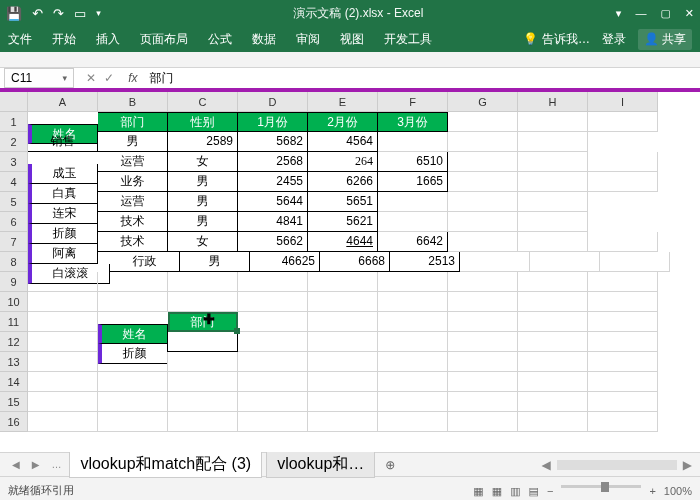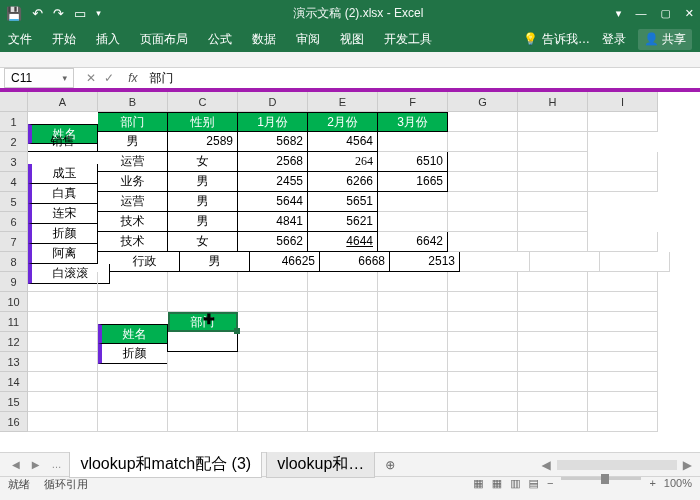--- a/index.html
+++ b/index.html
@@ -50,21 +50,21 @@
 .col-D { width: 70px; } .col-E { width: 70px; } .col-F { width: 70px; }
 .col-G { width: 70px; } .col-H { width: 70px; } .col-I { width: 70px; }
 
 .sheet-tabs { height: 24px; background: #f3f3f3; border-top: 1px solid #d4d4d4; display: flex; align-items: center; padding: 0 8px; gap: 4px; }
 .sheet-tabs .nav { color: #888; font-size: 10px; padding: 0 4px; cursor: pointer; }
 .sheet-tabs .stab { background: #fff; border: 1px solid #ccc; padding: 2px 10px; font-size: 16px; cursor: pointer; }
 .sheet-tabs .stab.inactive { background: #e8e8e8; }
 .sheet-tabs .plus { padding: 0 6px; cursor: pointer; color: #666; }
 .sheet-tabs .scroll { margin-left: auto; display: flex; align-items: center; gap: 6px; color: #888; }
 
-.statusbar { height: 22px; background: #f3f3f3; border-top: 1px solid #d4d4d4; display: flex; align-items: flex-start; padding: 0 8px; font-size: 11px; color: #444; gap: 14px; }
+.statusbar { height: 22px; background: #f3f3f3; border-top: 1px solid #d4d4d4; display: flex; align-items: flex-end; padding: 0 8px; font-size: 11px; color: #444; }
 .statusbar .views { margin-left: auto; display: flex; gap: 8px; color: #666; }
 .statusbar .zoom-slider { width: 80px; height: 3px; background: #ccc; position: relative; }
 .statusbar .zoom-slider .th { position: absolute; left: 50%; top: -3px; width: 8px; height: 10px; background: #888; }
 </style>
 </head>
 <body>
 
 <div class="titlebar">
   <div class="qat">
     <span>💾</span>

